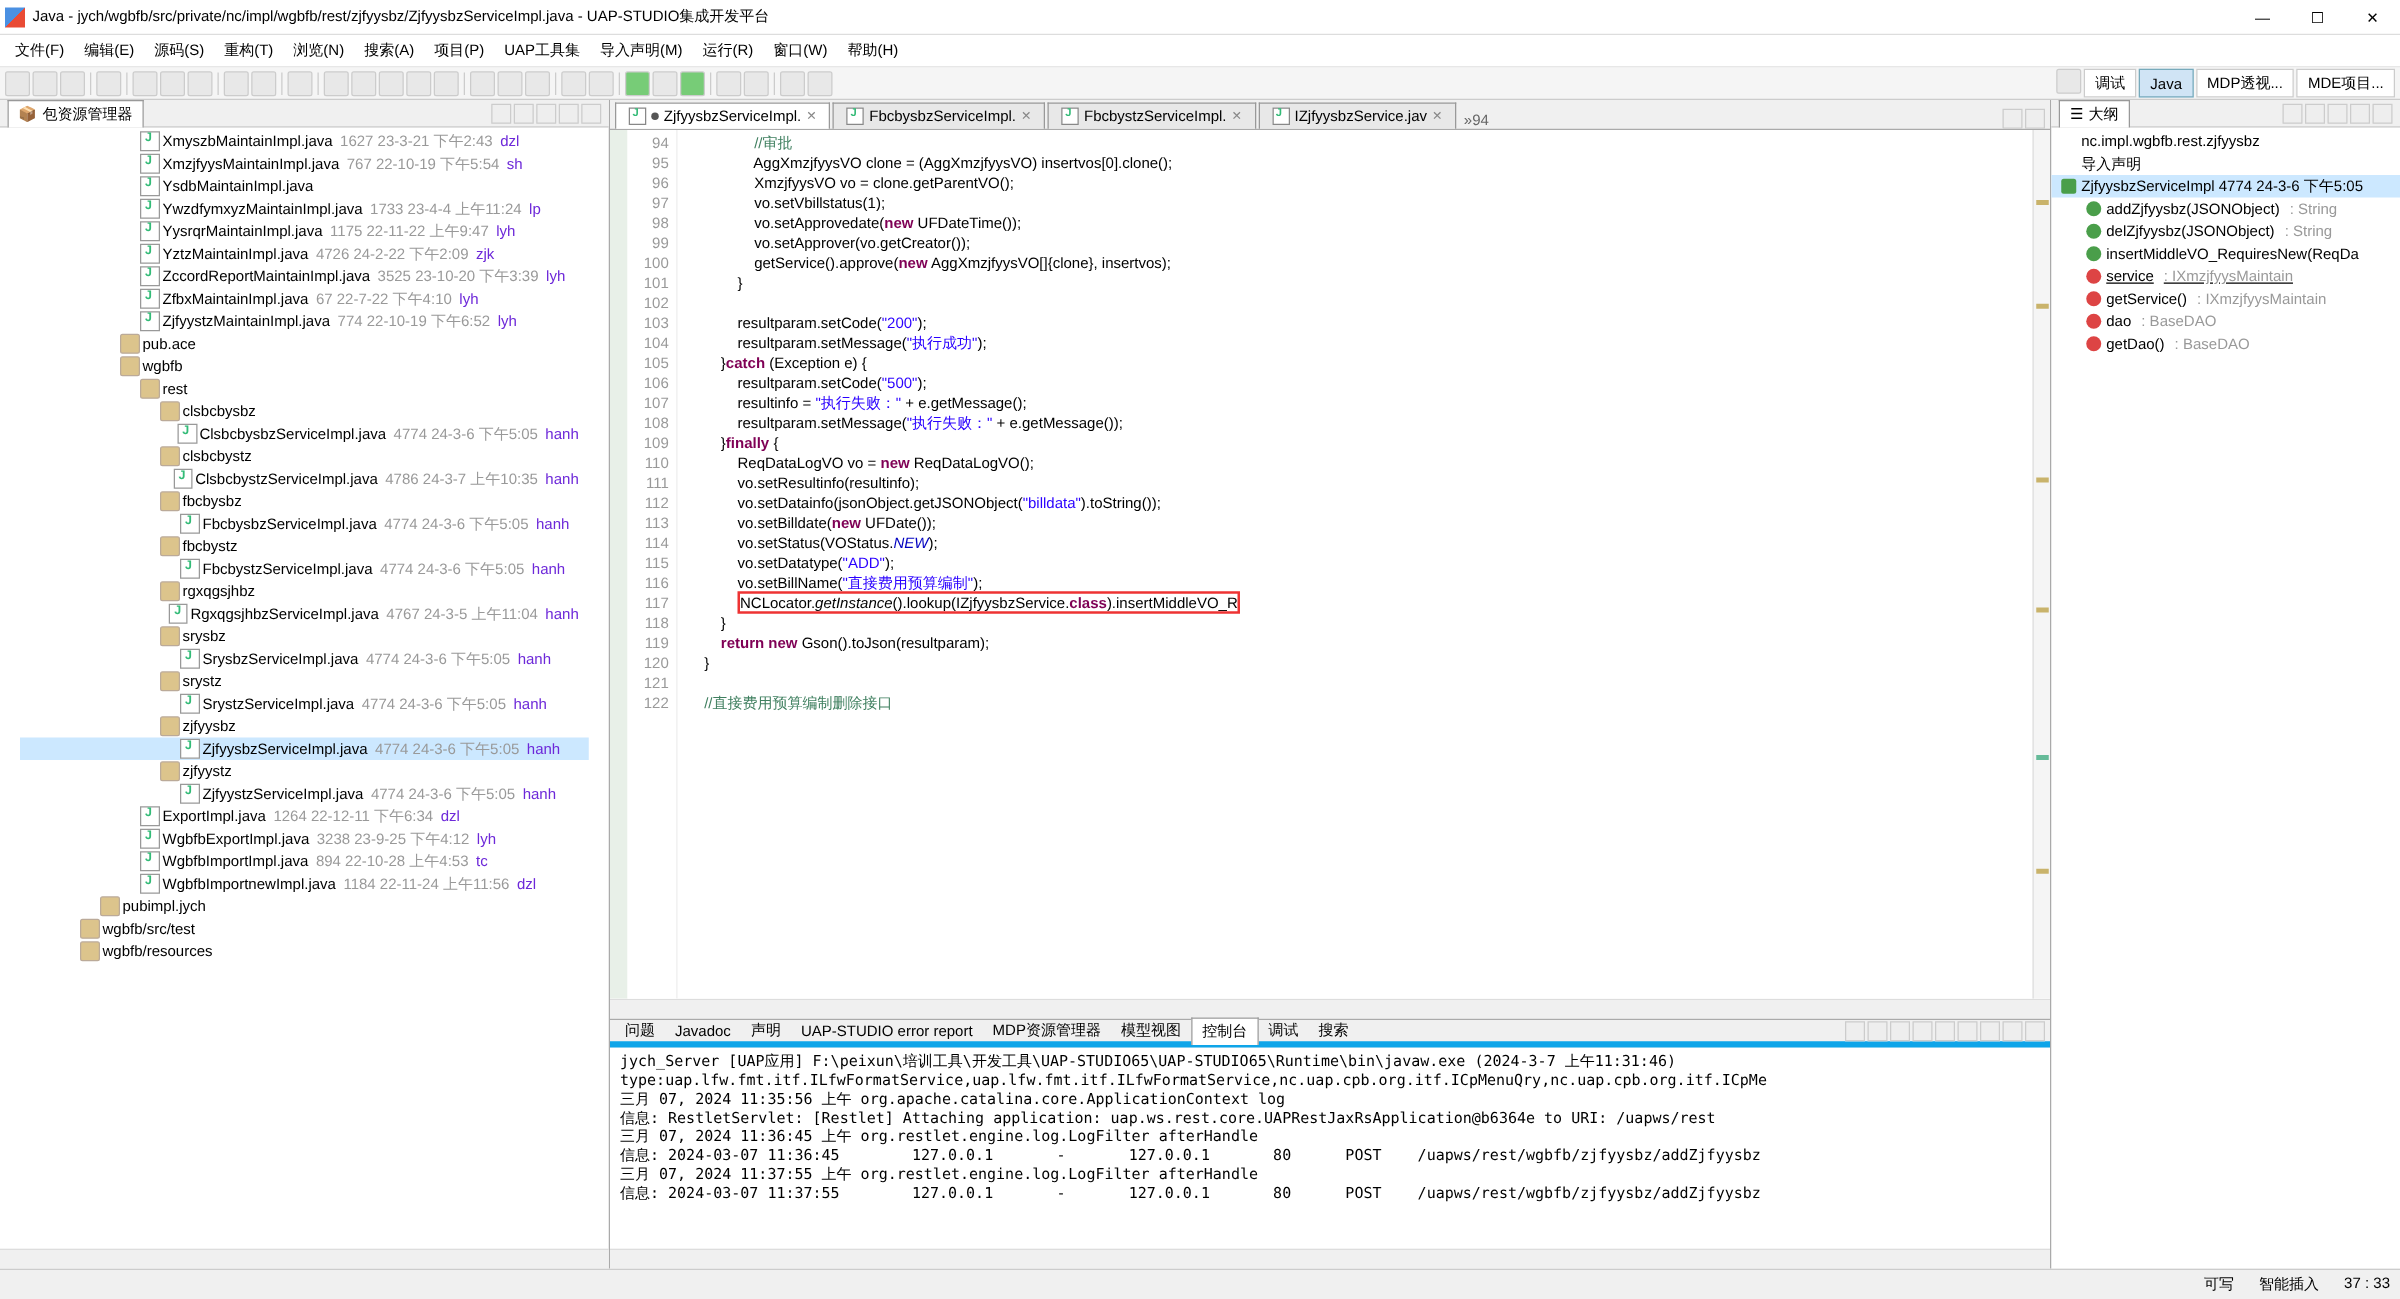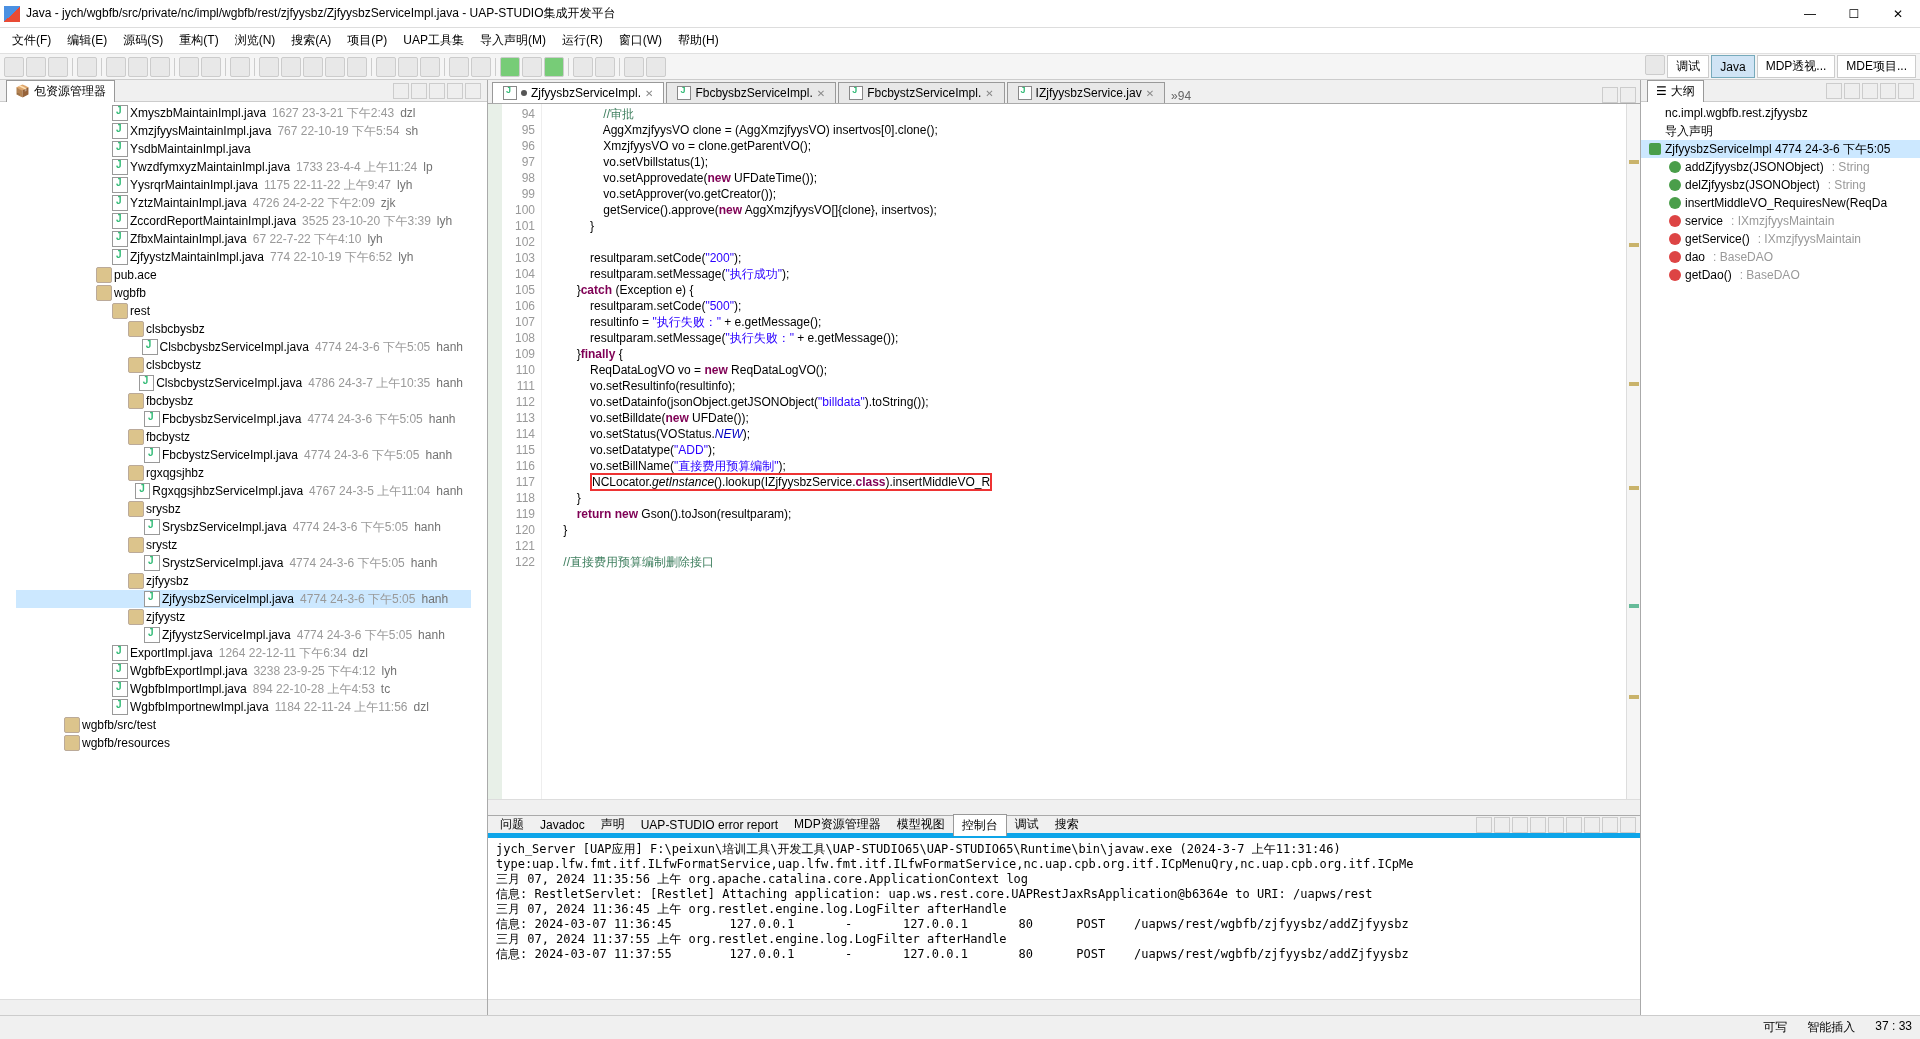--- a/index.html
+++ b/index.html
@@ -26,21 +26,21 @@
 .tree{flex:1;overflow:auto;padding:2px 16px}
 .tnode{display:flex;align-items:center;height:18px;white-space:nowrap;padding-right:8px}
 .tnode.sel{background:#cce8ff}
 .ind{display:inline-block}
 .ticon{width:16px;height:16px;margin-right:2px;display:inline-block;background:#e8c070;border:1px solid #ba9}
 .ticon.pkg{background:#dcc48c;border-radius:2px}
 .ticon.java{background:#fff;border:1px solid #999;position:relative}
 .ticon.java::after{content:"J";color:#3b7;position:absolute;top:-1px;left:3px;font-size:10px;font-weight:bold}
 .tname{color:#000}
 .tmeta{color:#999;margin-left:6px}
-.tauth{color:#737373;margin-left:6px}
+.tauth{color:#6d28d9;margin-left:6px}
 .center{flex:1;display:flex;flex-direction:column;min-width:0}
 .edtabs{height:24px;background:#f0f0f0;display:flex;align-items:flex-end;border-bottom:1px solid #aaa;padding-left:4px}
 .edtab{padding:3px 10px;border:1px solid #999;border-bottom:none;background:#e8e8e8;margin-right:2px;display:flex;align-items:center;gap:4px;cursor:pointer}
 .edtab.act{background:#fff}
 .edtab .x{color:#888;font-size:10px}
 .dirty{width:6px;height:6px;background:#555;border-radius:50%}
 .editor{flex:1;display:flex;background:#fff;overflow:hidden;font-family:Consolas,monospace;font-size:13px;position:relative}
 .gutter{width:40px;background:#fff;border-right:1px solid #eee;text-align:right;padding-right:6px;color:#999;line-height:16px;padding-top:2px}
 .gutter div{height:16px}
 .marker{width:14px;background:#e8f0e8}
@@ -374,20 +374,25 @@
           <span class="tauth">tc</span>
         </div>
         <div class="tnode">
           <span class="ind" style="width:96px"></span>
           <span class="ticon java"></span>
           <span class="tname">WgbfbImportnewImpl.java</span>
           <span class="tmeta">1184  22-11-24 上午11:56</span>
           <span class="tauth">dzl</span>
         </div>
         <div class="tnode">
+          <span class="ind" style="width:64px"></span>
+          <span class="ticon pkg"></span>
+          <span class="tname">pubimpl.jych</span>
+        </div>
+        <div class="tnode">
           <span class="ind" style="width:48px"></span>
           <span class="ticon pkg"></span>
           <span class="tname">wgbfb/src/test</span>
         </div>
         <div class="tnode">
           <span class="ind" style="width:48px"></span>
           <span class="ticon pkg"></span>
           <span class="tname">wgbfb/resources</span>
         </div>
       </div>
@@ -539,21 +544,21 @@
         </div>
         <div class="onode" style="padding-left: 28px;">
           <span class="oicon pub"></span>
           <span>delZjfyysbz(JSONObject)</span>
           <span class="oret">: String</span>
         </div>
         <div class="onode" style="padding-left: 28px;">
           <span class="oicon pub"></span>
           <span>insertMiddleVO_RequiresNew(ReqDa</span>
         </div>
-        <div class="onode" style="padding-left: 28px;">
+        <div class="onode" style="padding-left: 28px; text-decoration: underline;">
           <span class="oicon pri"></span>
           <span>service</span>
           <span class="oret">: IXmzjfyysMaintain</span>
         </div>
         <div class="onode" style="padding-left: 28px;">
           <span class="oicon pri"></span>
           <span>getService()</span>
           <span class="oret">: IXmzjfyysMaintain</span>
         </div>
         <div class="onode" style="padding-left: 28px;">

